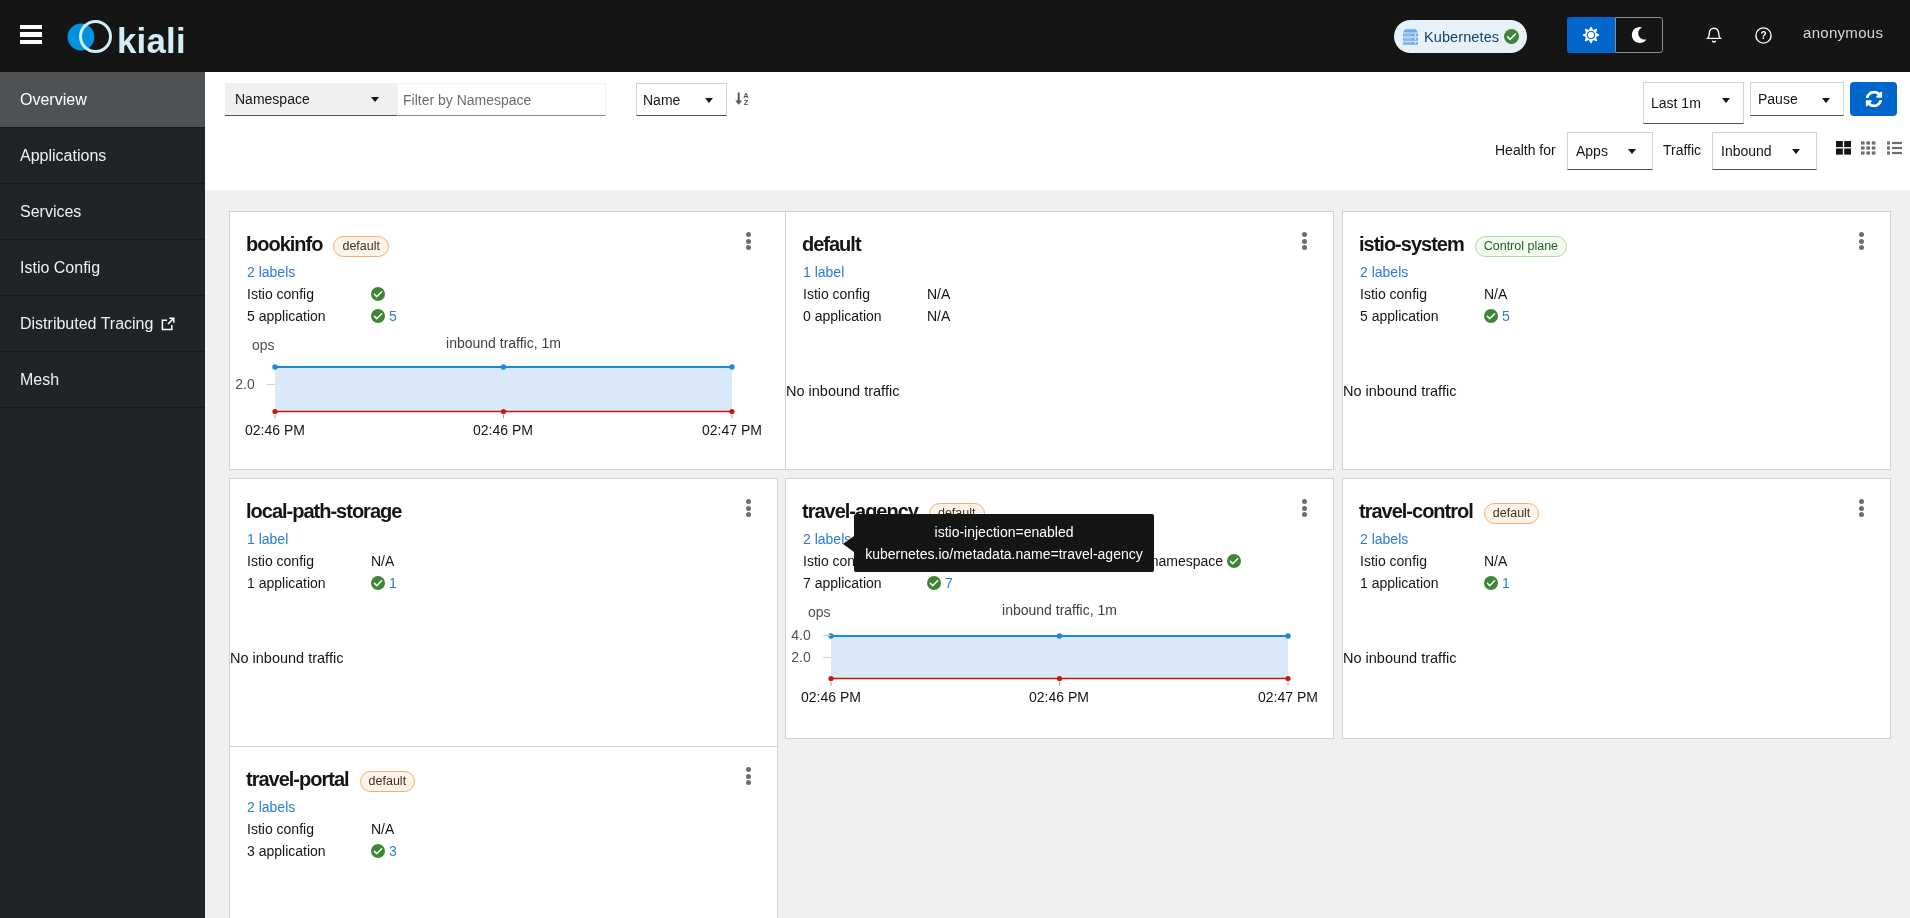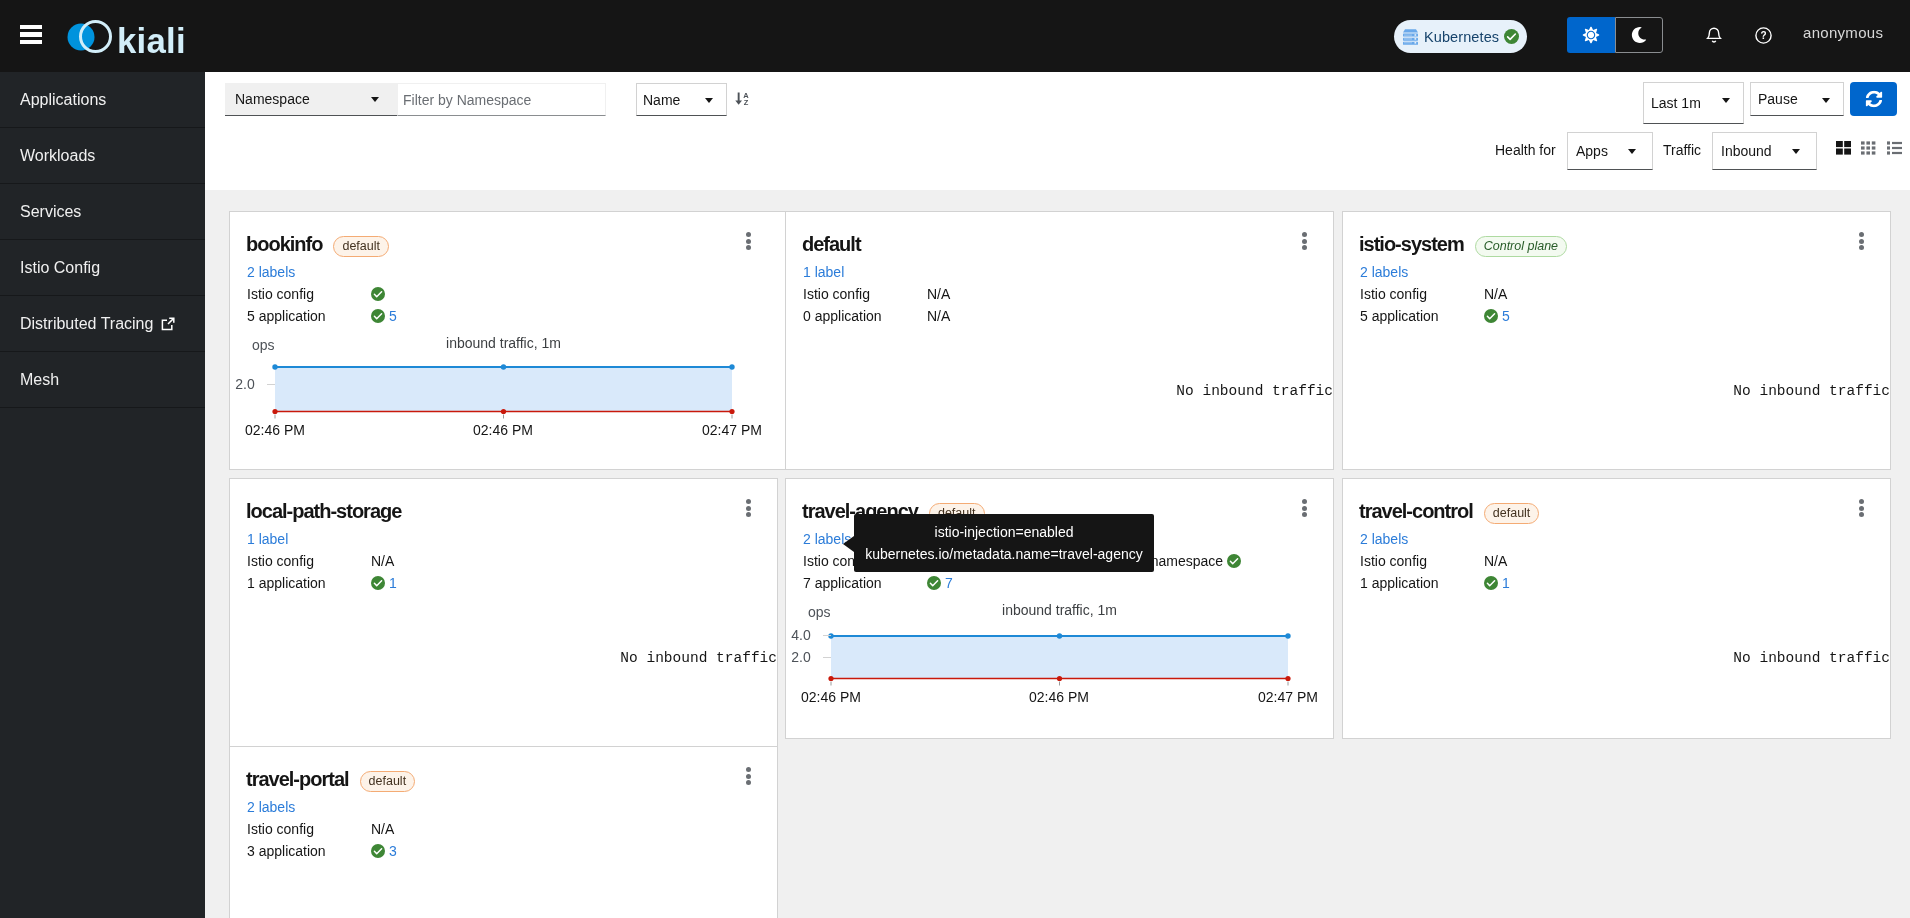--- a/index.html
+++ b/index.html
@@ -57,29 +57,29 @@
 #traffictxt { position:absolute; left:1458px; top:70px; font-size:14px; color:#151515; }
 #inboundSel { left:1507px; top:60px; width:105px; height:38px; }
 #viewicons { position:absolute; left:1625px; top:69px; }
 #viewicons svg { margin-left:6px; vertical-align:top; }
 
 
 .card { position:absolute; background:#fff; border:1px solid #d2d2d2; }
 .ctitle { position:absolute; left:16px; top:18px; font-size:20px; font-weight:bold; color:#151515; line-height:28px; letter-spacing:-1px; white-space:nowrap; }
 .pill { display:inline-block; vertical-align:1px; margin-left:11px; height:21px; line-height:19px; padding:0 8px; border-radius:11px; font-size:12.5px; font-weight:normal; letter-spacing:0; }
 .pill.orange { background:#fdf3e9; border:1px solid #f4ab74; color:#42311f; }
-.pill.green { background:#f3faf0; border:1px solid #aedaa1; color:#285c28;font-style:italic; }
+.pill.green { background:#f3faf0; border:1px solid #aedaa1; color:#285c28; }
 .kebab { position:absolute; left:516px; top:20px; width:5px; }
 .kebab i { display:block; width:5px; height:5px; border-radius:50%; background:#6a6e73; margin-bottom:1.6px; }
 .crow { position:absolute; left:17px; font-size:14px; color:#151515; line-height:15px; white-space:nowrap; }
 .crow.link { color:#2b7cd9; }
 .cval { position:absolute; left:141px; font-size:14px; color:#151515; line-height:15px; white-space:nowrap; }
 .cval .num { color:#2b7cd9; margin-left:4px; }
 .cval svg { vertical-align:-2px; }
-.noinb { position:absolute; left:0; width:100%; text-align:right; top:171px; font-size:14.5px; color:#151515;font-family:Liberation Mono, monospace; }
+.noinb { position:absolute; left:0; width:100%; text-align:left; top:171px; font-size:14.5px; color:#151515; }
 .opslbl { position:absolute; left:22px; top:125px; font-size:14px; color:#4d5258; }
 .charttitle { position:absolute; left:45px; width:457px; text-align:center; top:123px; font-size:14px; color:#3c3f42; }
 .ylbl { position:absolute; width:30px; text-align:center; font-size:14px; color:#4d5258; line-height:14px; }
 .tick { position:absolute; width:8px; height:1px; background:#d2d2d2; }
 .tlbl { position:absolute; width:90px; text-align:center; font-size:14px; color:#151515; line-height:15px; top:211px; }
 </style>
 </head>
 <body>
 
 <div id="masthead">
@@ -151,22 +151,22 @@
   <div id="qmark">
     <svg width="17" height="17" viewBox="0 0 17 17">
       <circle cx="8.5" cy="8.5" r="7.6" fill="none" stroke="#fff" stroke-width="1.4"></circle>
       <text x="8.5" y="12" font-size="10" font-weight="bold" fill="#fff" text-anchor="middle" font-family="Liberation Sans, sans-serif">?</text>
     </svg>
   </div>
   <div id="anon">anonymous</div>
 </div>
 
 <div id="sidebar">
+  <a class="navitem sel">Overview</a>
   <a class="navitem">Applications</a>
-  <a class="navitem">Workloads</a>
   <a class="navitem">Services</a>
   <a class="navitem">Istio Config</a>
   <a class="navitem">Distributed Tracing<span class="extlink"><svg width="14" height="14" viewBox="0 0 14 14" fill="none" stroke="#fff" stroke-width="1.5">
           <path d="M10.8 8 v4.6 H1.4 V3.2 H6"></path>
           <path d="M8.2 1.2 h4.6 V5.8"></path>
           <path d="M12.4 1.6 L7 7"></path>
         </svg></span></a>
   <a class="navitem">Mesh</a>
 </div>
 

